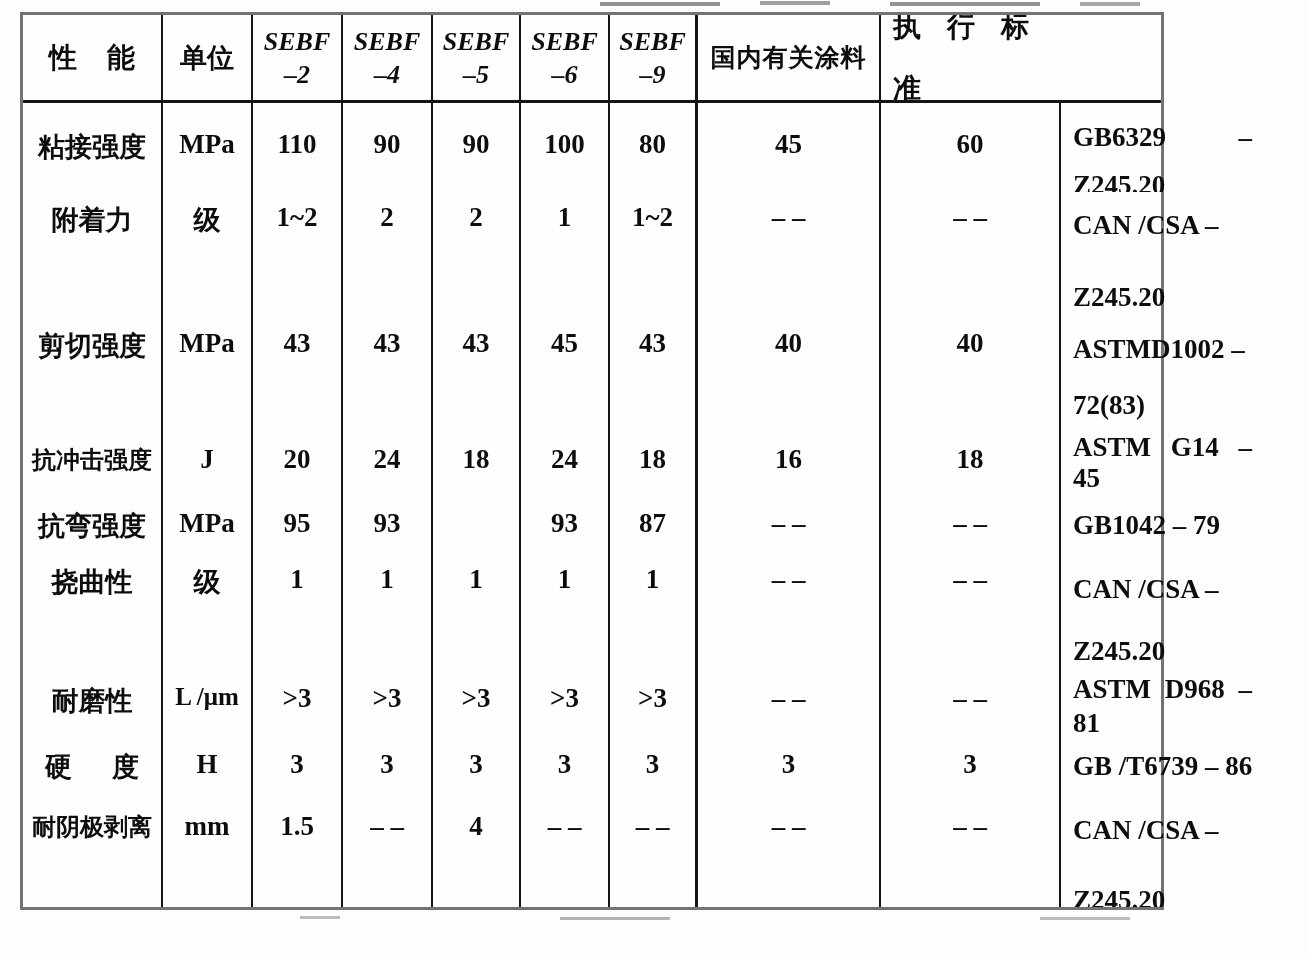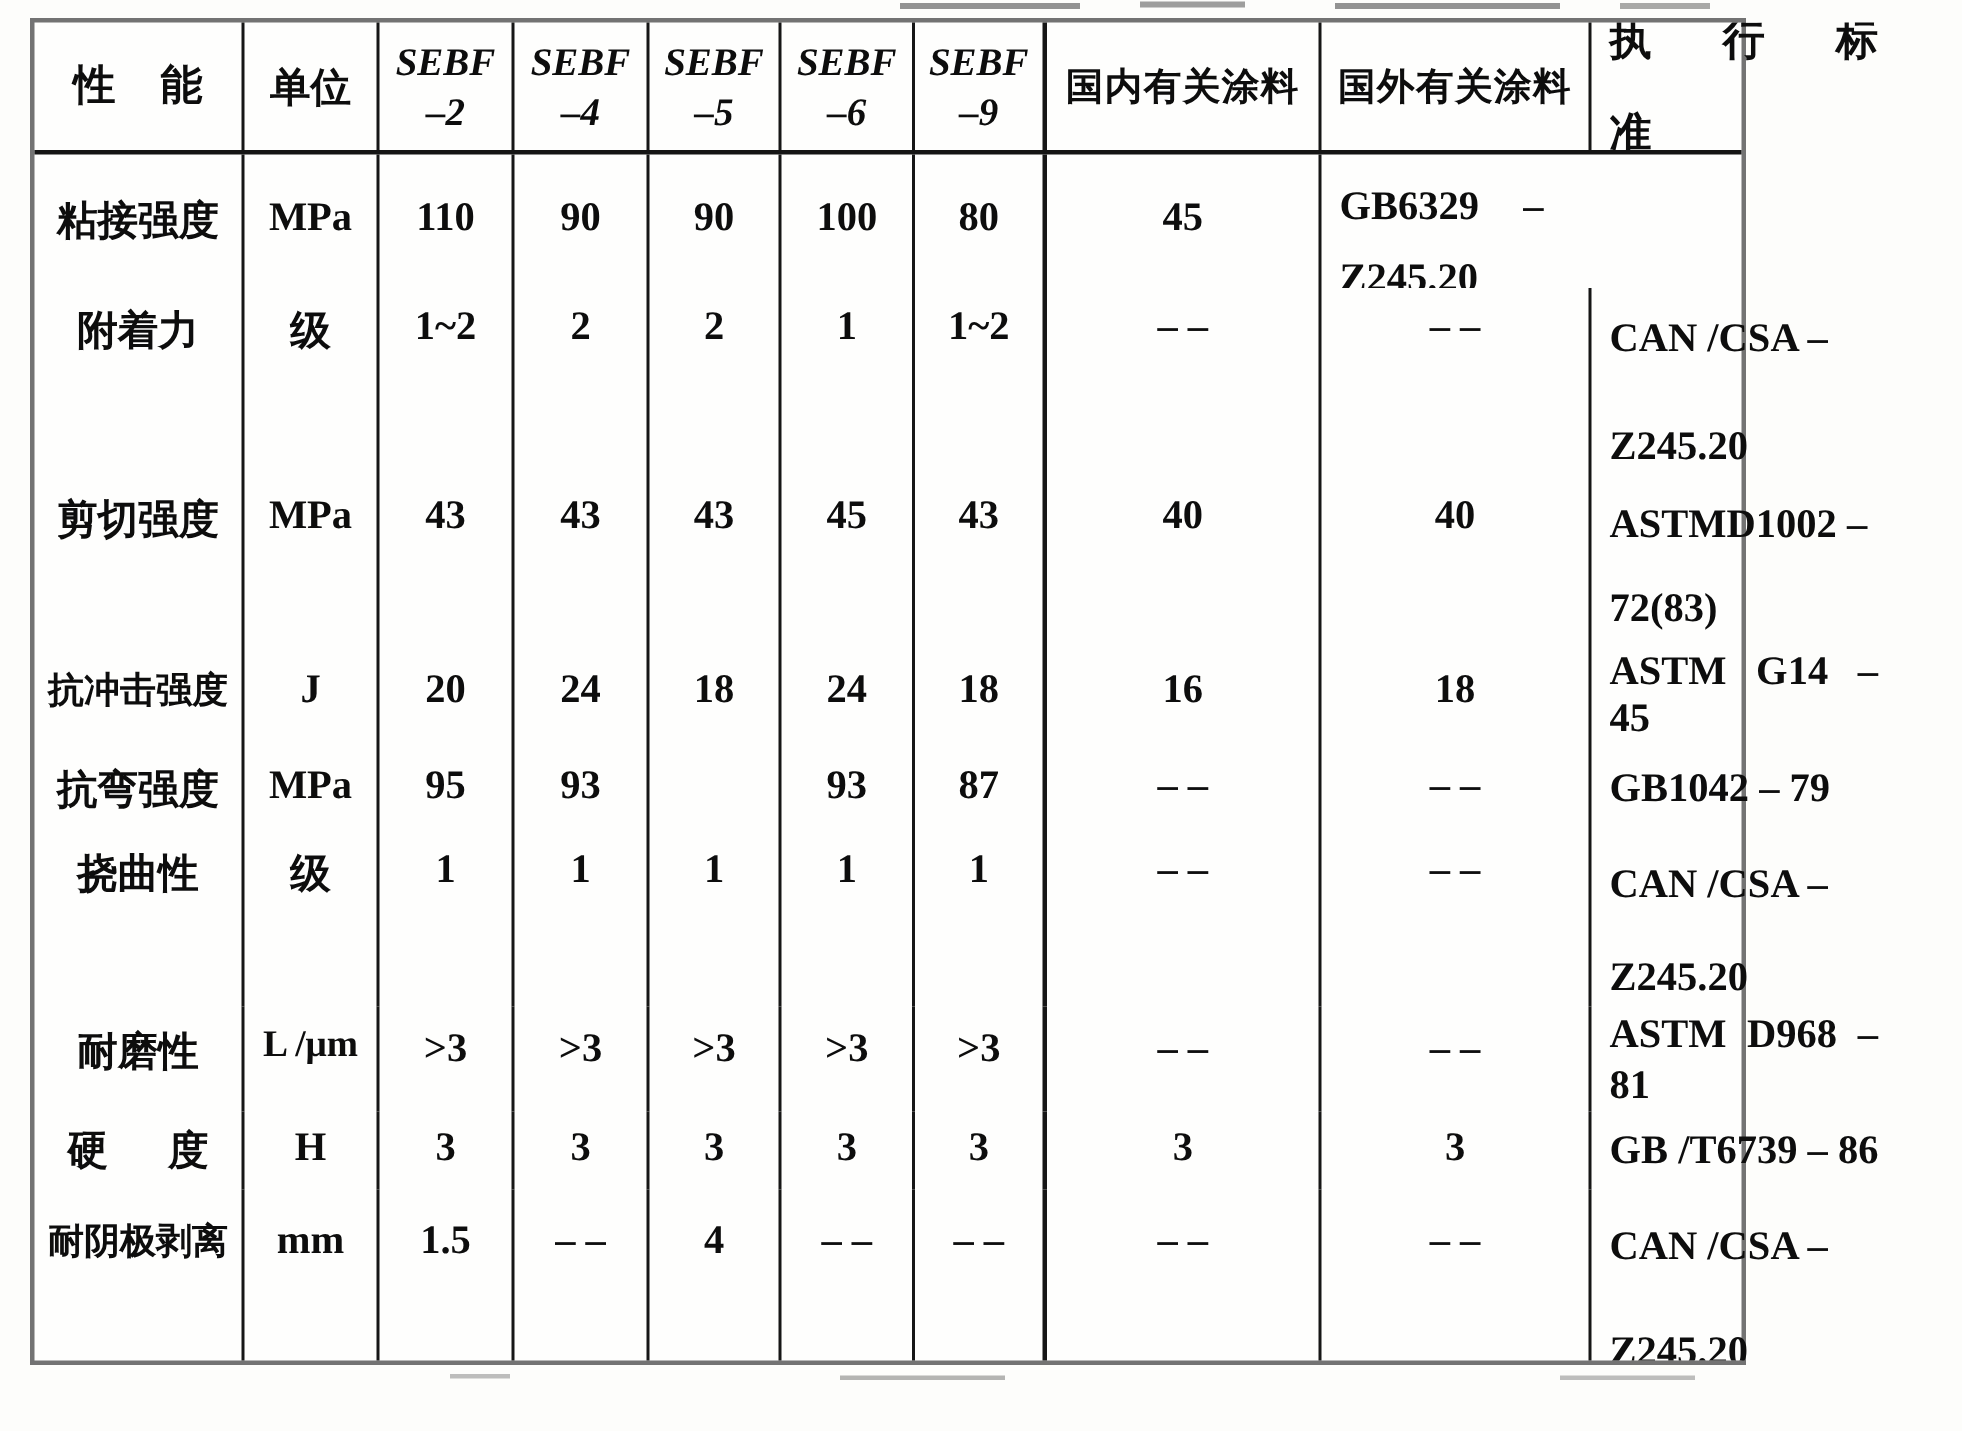--- a/index.html
+++ b/index.html
@@ -109,38 +109,36 @@
         <span>SEBF</span>
         <span>–6</span>
       </div>
     <div class="cell sebf c7">
         <span>SEBF</span>
         <span>–9</span>
       </div>
     <div class="cell wide">
         <span>国内有关涂料</span>
       </div>
-    <div class="cell wide">
-        <span>国外有关涂料</span>
-      </div>
     <div class="cell std" style="justify-content:center;">
       <span class="spread just" style="font-size:28px;">执 行 标</span>
       <span style="font-size:28px;">准</span>
     </div>
   </div>
 
   <div class="row r1">
     <div class="cell prop">粘接强度</div>
     <div class="cell unit">MPa</div>
     <div class="cell">110</div>
     <div class="cell">90</div>
     <div class="cell">90</div>
     <div class="cell">100</div>
     <div class="cell c7">80</div>
     <div class="cell">45</div>
+    <div class="cell">60</div>
     <div class="cell std">
       <div class="std-line spread just">GB6329 –</div>
       <div class="std-line">Z245.20</div>
     </div>
   </div>
 
   <div class="row r2">
     <div class="cell prop">附着力</div>
     <div class="cell unit">级</div>
     <div class="cell">1~2</div>

